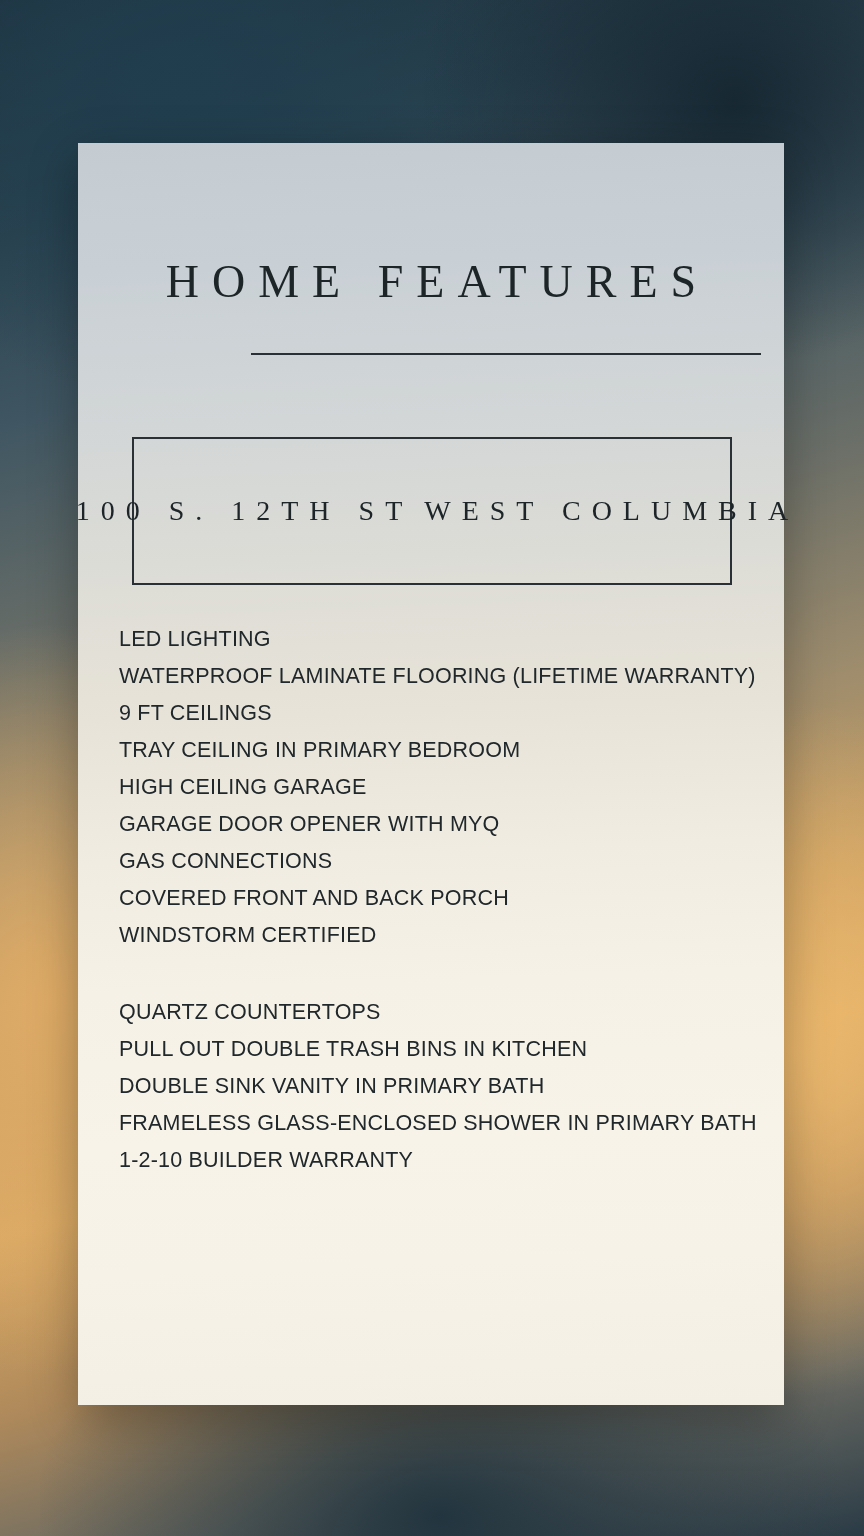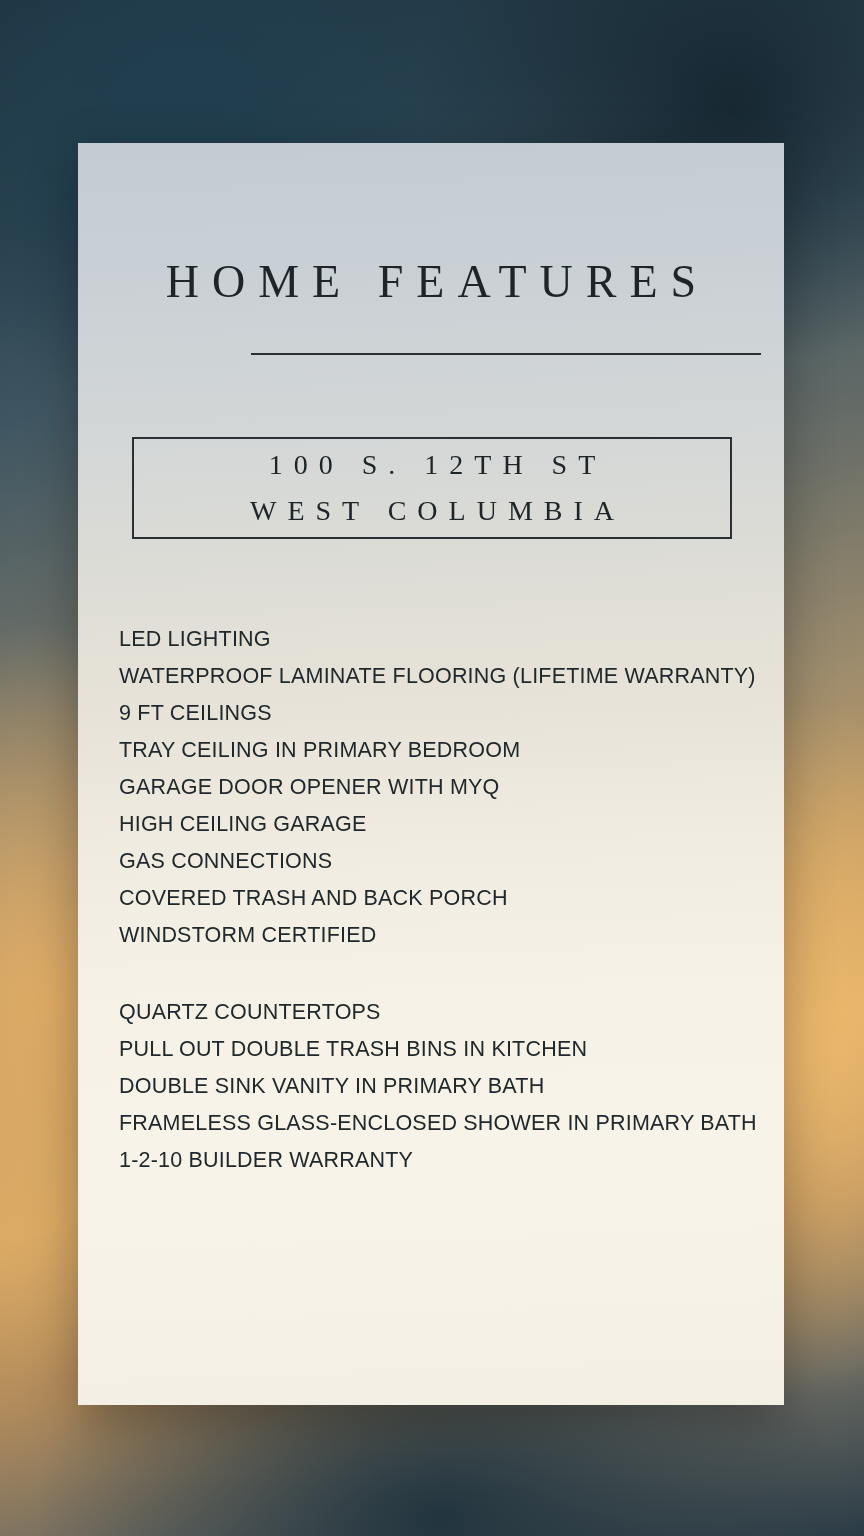--- a/index.html
+++ b/index.html
@@ -115,24 +115,24 @@
     width: 510px;
     height: 2px;
     background: #2a3136;
   }
 
   .addr-box {
     position: absolute;
     left: 54px;
     top: 294px;
     width: 600px;
-    height: 102px;
+    height: 148px;
     border: 2px solid #2a3136;
     display: flex;
-    flex-direction: column;
+    flex-direction: row;
     align-items: center;
     justify-content: center;
   }
   .addr-line {
     font-family: "Liberation Serif", serif;
     font-size: 28px;
     letter-spacing: 11px;
     text-indent: 11px;
     color: #1d2529;
     line-height: 1.64;
@@ -178,24 +178,24 @@
       <div class="addr-line">100 S. 12TH ST</div>
       <div class="addr-line">WEST COLUMBIA</div>
     </div>
 
     <div class="features">
       <div class="feature-group">
         <div class="feature-item">LED LIGHTING</div>
         <div class="feature-item">WATERPROOF LAMINATE FLOORING (LIFETIME WARRANTY)</div>
         <div class="feature-item">9 FT CEILINGS</div>
         <div class="feature-item">TRAY CEILING IN PRIMARY BEDROOM</div>
+        <div class="feature-item">HIGH CEILING GARAGE</div>
         <div class="feature-item">GARAGE DOOR OPENER WITH MYQ</div>
-        <div class="feature-item">HIGH CEILING GARAGE</div>
         <div class="feature-item">GAS CONNECTIONS</div>
-        <div class="feature-item">COVERED TRASH AND BACK PORCH</div>
+        <div class="feature-item">COVERED FRONT AND BACK PORCH</div>
         <div class="feature-item">WINDSTORM CERTIFIED</div>
       </div>
       <div class="feature-group">
         <div class="feature-item">QUARTZ COUNTERTOPS</div>
         <div class="feature-item">PULL OUT DOUBLE TRASH BINS IN KITCHEN</div>
         <div class="feature-item">DOUBLE SINK VANITY IN PRIMARY BATH</div>
         <div class="feature-item">FRAMELESS GLASS-ENCLOSED SHOWER IN PRIMARY BATH</div>
         <div class="feature-item">1-2-10 BUILDER WARRANTY</div>
       </div>
     </div>

